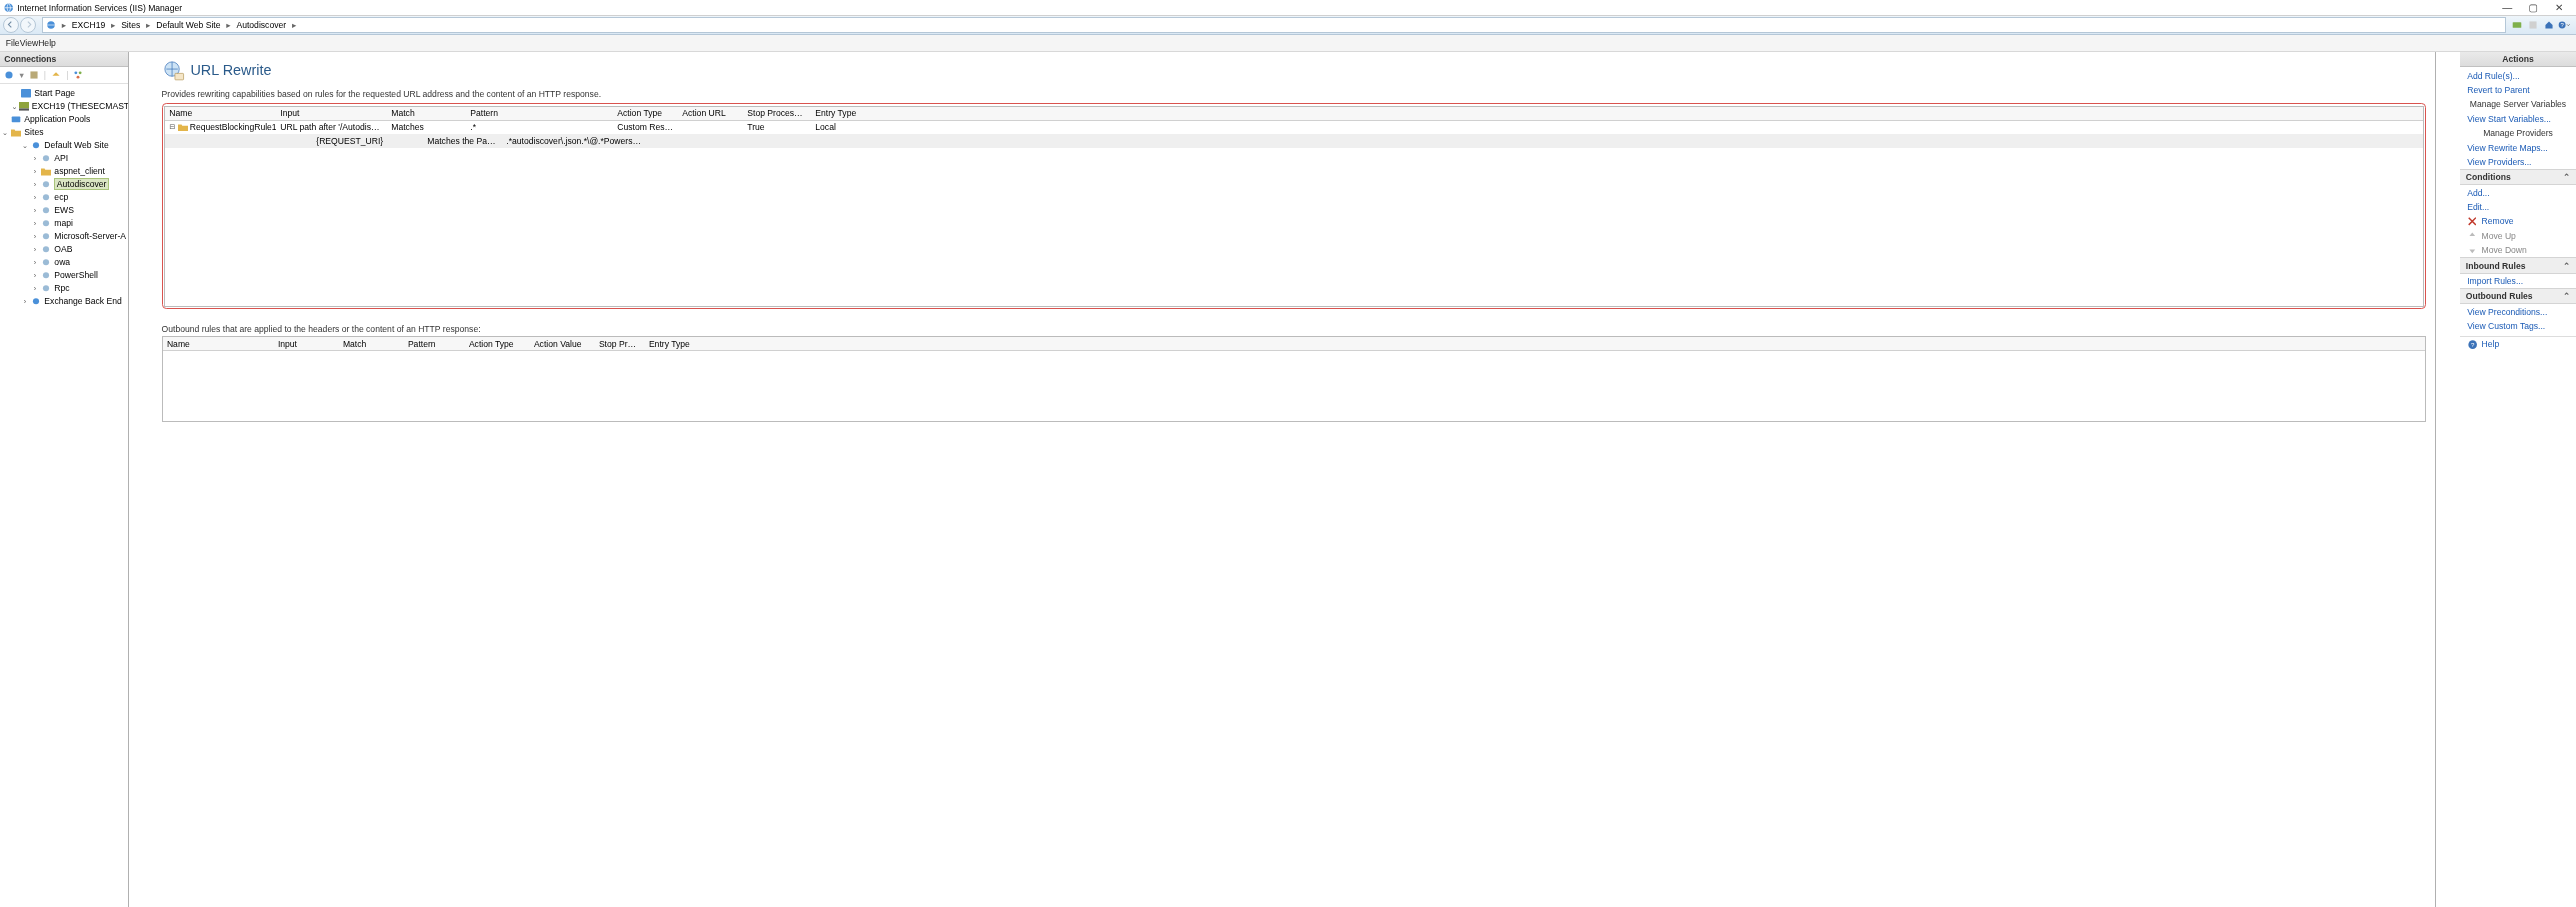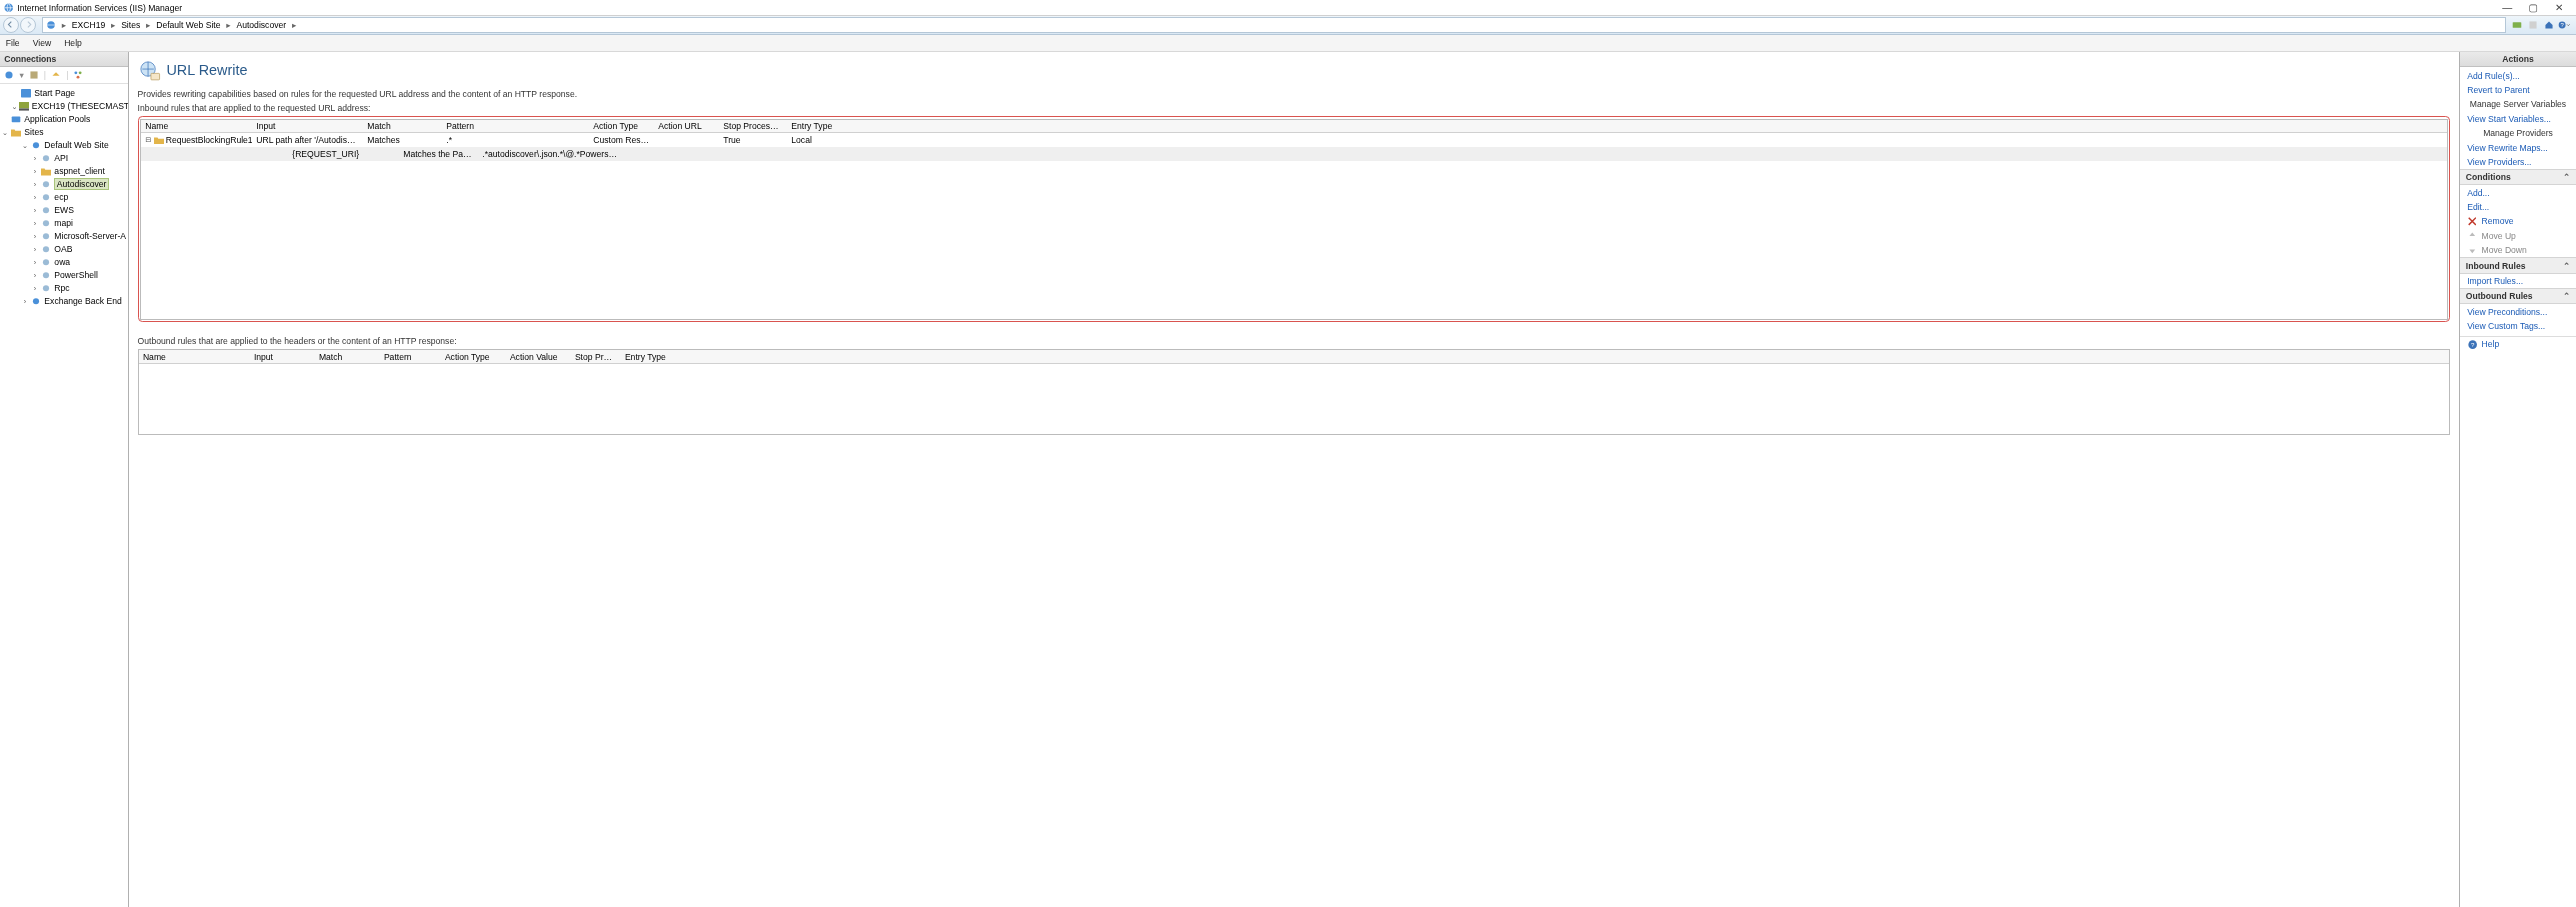--- a/index.html
+++ b/index.html
@@ -12,24 +12,24 @@
     .win-btn { width: 16px; text-align: center; color: #444; font-size: 10px; }
 
     .nav-bar { display: flex; align-items: center; height: 18.7px; background: linear-gradient(#eef5fa,#dbe9f5); border-bottom: 0.7px solid #b5c7d7; padding: 0 2.9px; }
     .nav-arrow { width: 16px; height: 16px; border: 0.7px solid #b5c7d7; border-radius: 50%; display: flex; align-items: center; justify-content: center; color: #6f8aa3; margin-right: 1.4px; background: #f2f7fb; }
     .breadcrumb-box { flex: 1; display: flex; align-items: center; height: 16px; border: 0.7px solid #b5c7d7; background: #fff; margin: 0 4.3px; padding: 0 2.9px; gap: 5.8px; }
     .breadcrumb-box .sep { color: #666; }
     .breadcrumb-item { color: #000; }
     .nav-right { display: flex; gap: 1.4px; padding-right: 1.4px; }
     .nav-icon { width: 14.4px; height: 14.4px; border: 0.7px solid transparent; display: flex; align-items: center; justify-content: center; }
 
-    .menu-bar { display: flex; align-items: center; height: 17px; border-bottom: 0.7px solid #d8d8d8; background: #f5f5f5; padding: 0 5.8px; gap: 13px; }
+    .menu-bar { display: flex; align-items: center; height: 17px; border-bottom: 0.7px solid #d8d8d8; background: #f5f5f5; padding: 0 5.8px; }
     .menu-item { color: #222; }
 
-    .main-area { display: flex; height: calc(100% - 16px - 18.7px - 17px); }
+    .main-area { display: flex; height: calc(100% - 16px - 18.7px - 17px); gap: 24px; }
 
     
     .left-panel { width: 129px; border-right: 0.7px solid #b0b0b0; background: #fff; display: flex; flex-direction: column; }
     .panel-header { background: linear-gradient(#eaeaea,#dcdcdc); border-bottom: 0.7px solid #c0c0c0; font-weight: 700; padding: 2.2px 4.3px; color: #333; }
     .toolbar { display: flex; align-items: center; gap: 4.3px; padding: 2.2px 3.6px; border-bottom: 0.7px solid #e0e0e0; }
     .tb-icon { width: 11.5px; height: 11.5px; display: flex; align-items: center; justify-content: center; }
     .tree { padding: 2.9px 1.4px; overflow: auto; flex: 1; }
     .tree-node { display: flex; align-items: center; height: 13px; white-space: nowrap; }
     .tree-tw { width: 7.2px; text-align: center; color: #555; font-size: 7.2px; margin-right: 1.4px; }
     .tree-icon { width: 11.5px; height: 10px; margin-right: 2.9px; display: inline-flex; align-items: center; justify-content: center; }
@@ -353,21 +353,20 @@
       <span>
         <svg width="23" height="23" viewBox="0 0 32 32">
             <circle cx="14" cy="14" r="10" fill="#cde3f5" stroke="#3b72b8" stroke-width="1"></circle>
             <path d="M6 14h16M14 4v20" stroke="#3b72b8"></path>
             <rect x="18" y="20" width="12" height="9" rx="1" fill="#f5e6c8" stroke="#b89b5e"></rect>
           </svg>
       </span>
       <span class="feature-title">URL Rewrite</span>
     </div>
     <div class="feature-desc">Provides rewriting capabilities based on rules for the requested URL address and the content of an HTTP response.</div>
-    <div class="section-label">Inbound rules that are applied to the requested URL address:</div>
 
     <div class="highlight-box">
       <div class="grid-box">
         <div class="grid-header">
           <div class="grid-cell col-name">Name</div>
           <div class="grid-cell col-input">Input</div>
           <div class="grid-cell col-match">Match</div>
           <div class="grid-cell col-pattern">Pattern</div>
           <div class="grid-cell col-atype">Action Type</div>
           <div class="grid-cell col-aurl">Action URL</div>

